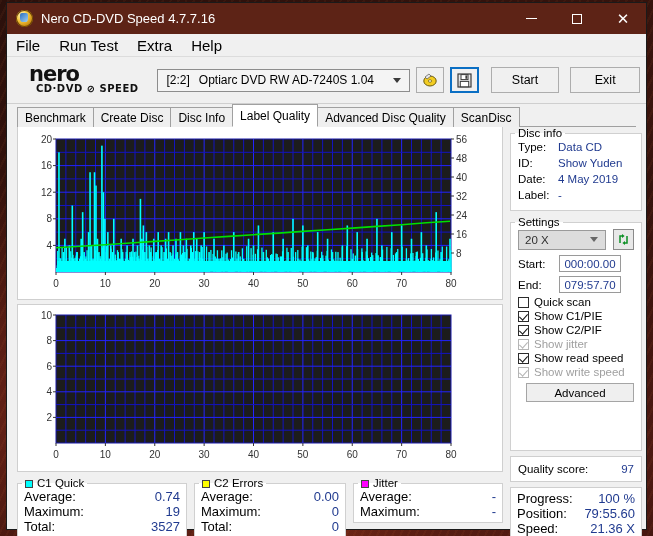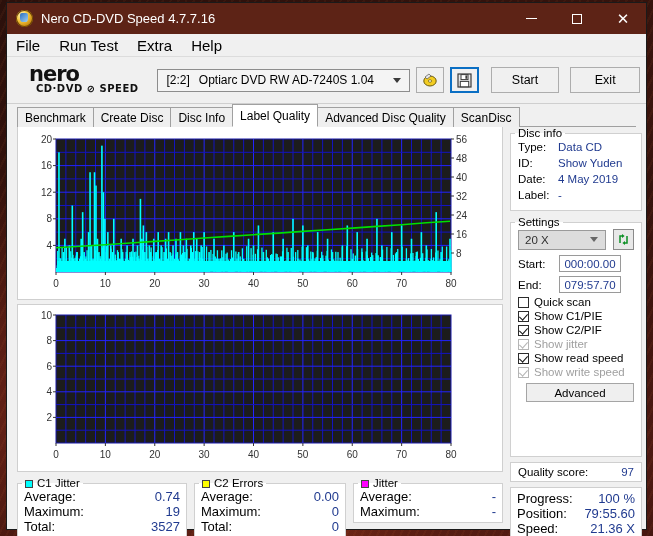--- a/index.html
+++ b/index.html
@@ -961,21 +961,21 @@
               <text x="381.625" y="149">70</text>
               <line x1="381.625" y1="134" x2="381.625" y2="137" stroke="#333" stroke-width="1"></line>
               <text x="431" y="149">80</text>
               <line x1="431" y1="134" x2="431" y2="137" stroke="#333" stroke-width="1"></line>
             </g>
         </svg>
       </div>
 
       <div class="bottomrow">
         <fieldset class="gb" style="width:170px;">
-          <legend><i class="sw" style="background: rgb(0, 255, 255);"></i><span>C1 Jitter</span></legend>
+          <legend><i class="sw" style="background: rgb(0, 255, 255);"></i><span>C1 Quick</span></legend>
           <div class="row">
               <span class="k">Average:</span>
               <span class="v">0.74</span>
             </div>
           <div class="row">
               <span class="k">Maximum:</span>
               <span class="v">19</span>
             </div>
           <div class="row">
               <span class="k">Total:</span>
@@ -1083,21 +1083,21 @@
             <span>Show read speed</span>
           </div>
         <div class="cbrow dis">
             <i class="cb on"></i>
             <span>Show write speed</span>
           </div>
 
         <div class="advbtn">Advanced</div>
       </fieldset>
 
-      <div class="panelbox" style="margin-top:5px;height:20px;display:flex;align-items:center;padding:0 7px;">
+      <div class="panelbox" style="margin-top:5px;height:26px;display:flex;align-items:center;padding:0 7px;">
         <span style="font-size:11.5px;">Quality score:</span>
         <span style="font-size:11.5px;color:#203a8f;margin-left:auto;">97</span>
       </div>
 
       <div class="panelbox" style="margin-top:5px;height:56px;padding-top:3px;">
         <div class="row">
             <span class="k">Progress:</span>
             <span class="v">100 %</span>
           </div>
         <div class="row">

